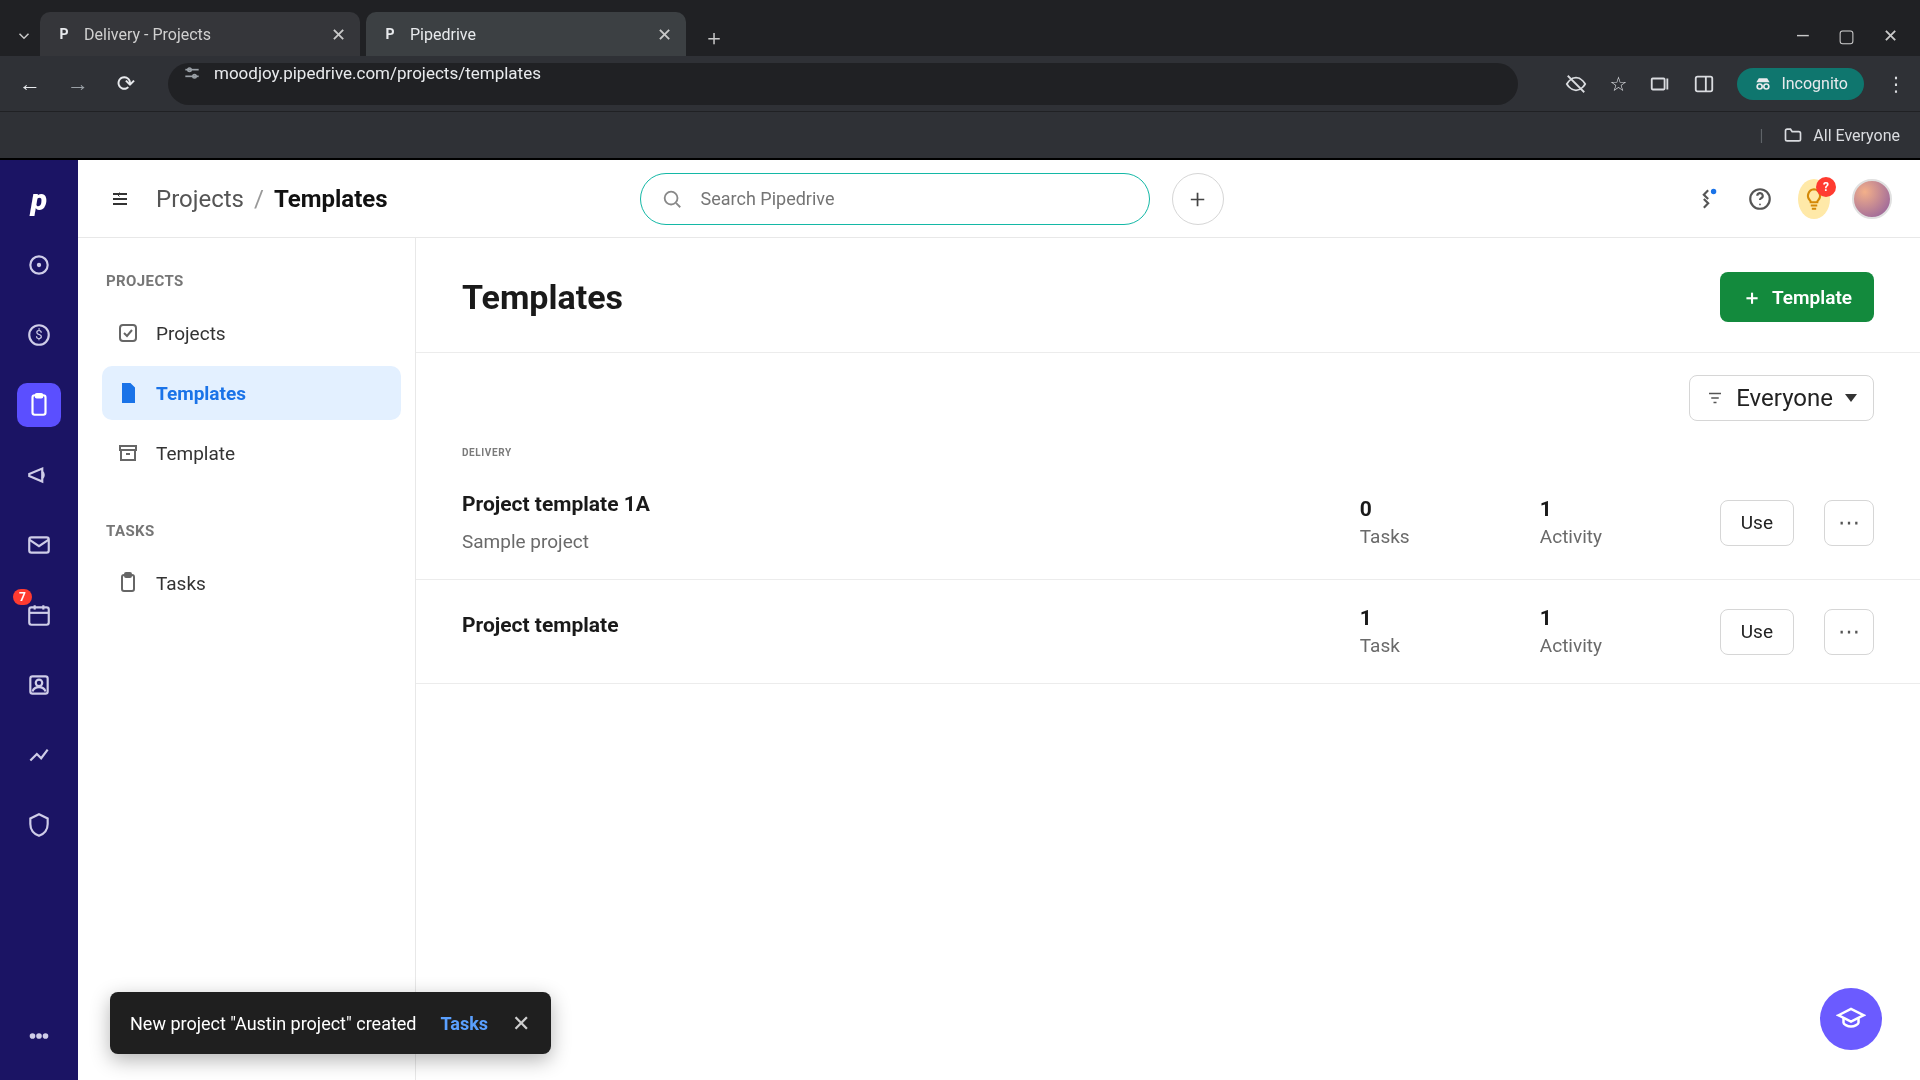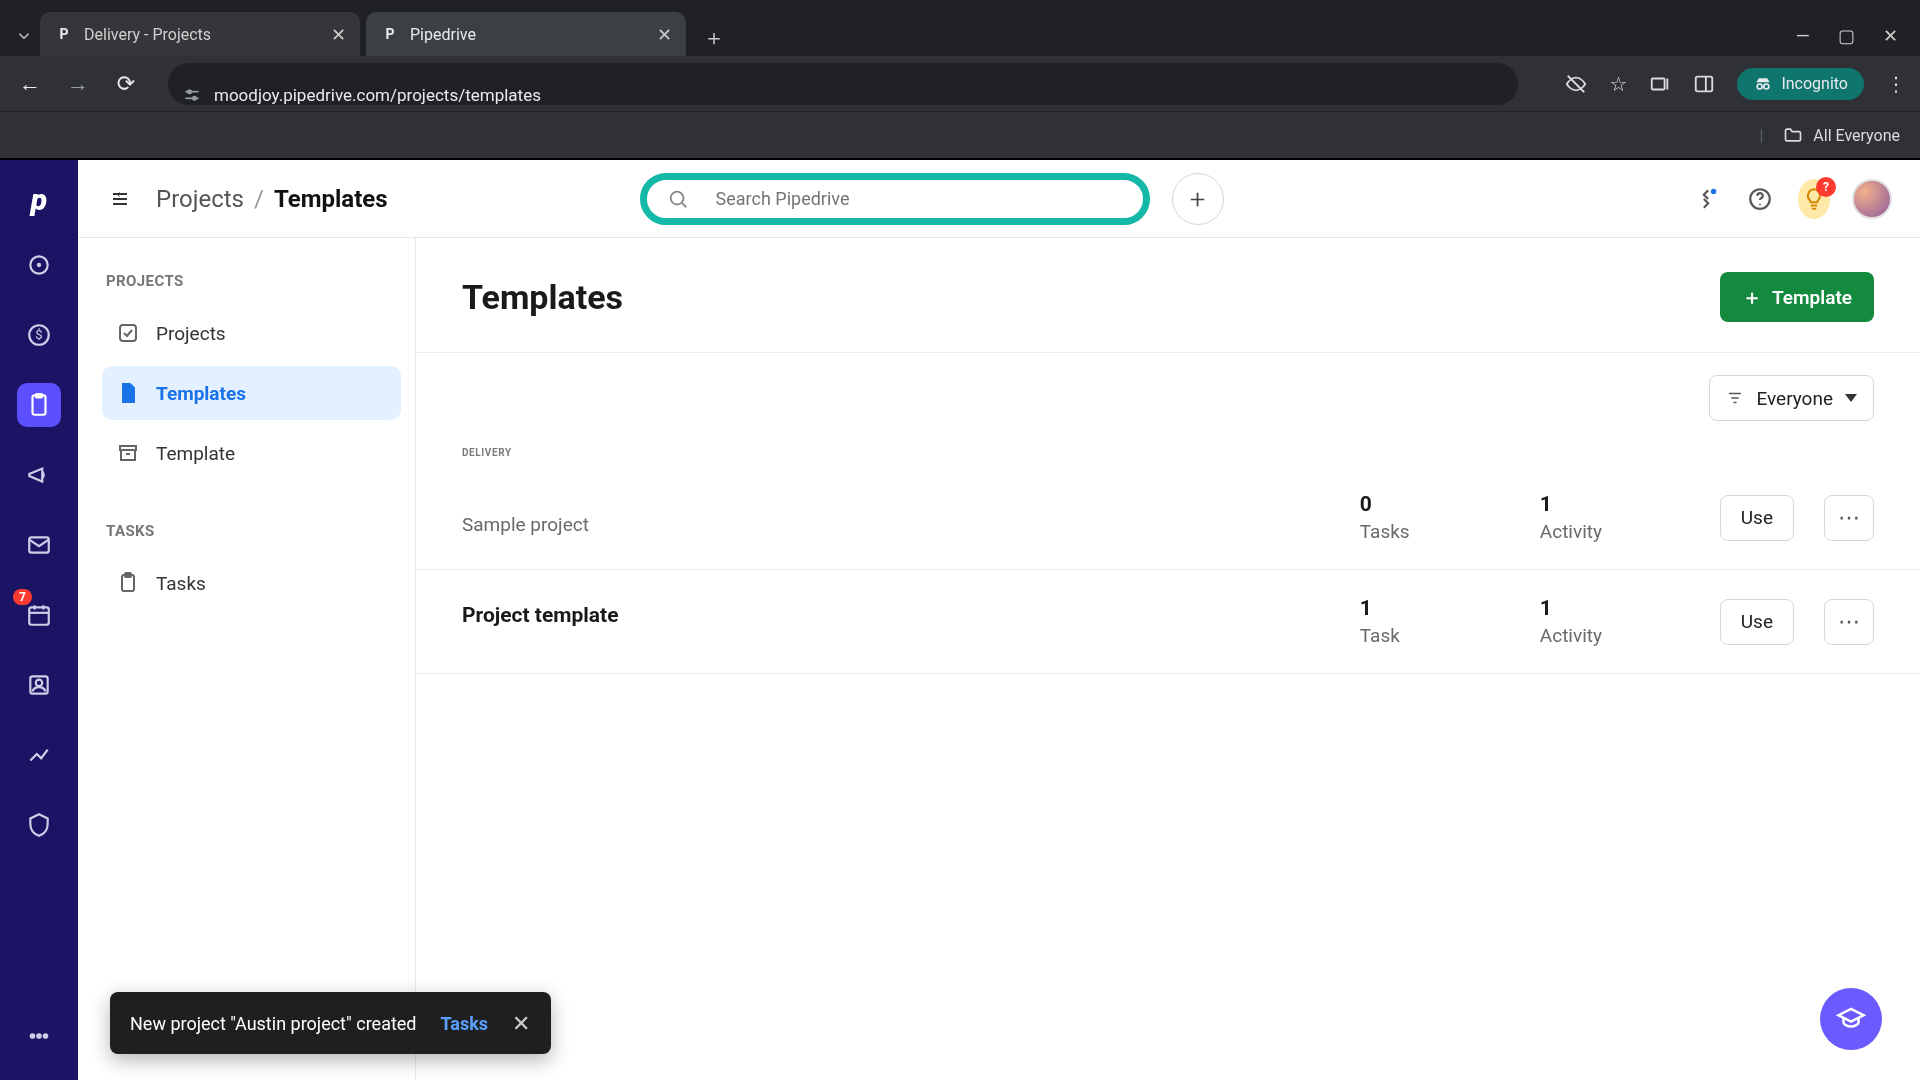--- a/index.html
+++ b/index.html
@@ -14,21 +14,21 @@
   .tab .fav { width:20px; height:20px; display:flex; align-items:center; justify-content:center; color:#e8eaed; font-weight:700; font-size:14px;}
   .tab .title { flex:1; font-size:16px; white-space:nowrap; overflow:hidden; text-overflow:ellipsis; }
   .tab .close { font-size:18px; color:#c9c9c9; }
   .newtab { width:36px; height:36px; display:flex; align-items:center; justify-content:center; color:#c9c9c9; font-size:22px; margin-left:4px; }
   .wincontrols { margin-left:auto; display:flex; gap:28px; color:#c9c9c9; padding-right:14px; padding-bottom:10px; }
   .wincontrols span { font-size:18px; }
 
   .urlbar-row { height: 56px; background:#2f3136; display:flex; align-items:center; padding:0 14px; gap:16px; border-bottom:1px solid #202124;}
   .nav-btn { width:32px; height:32px; display:flex; align-items:center; justify-content:center; color:#9aa0a6; font-size:22px;}
   .nav-btn.enabled { color:#e8eaed;}
-  .urlbox { flex:0 1 1350px; height:42px; background:#202124; border-radius:21px; display:flex; align-items:flex-end; padding:0 14px; gap:12px; color:#bdc1c6; margin-left:10px;}
+  .urlbox { flex:0 1 1350px; height:42px; background:#202124; border-radius:21px; display:flex; align-items:flex-start; padding:0 14px; gap:12px; color:#bdc1c6; margin-left:10px;}
   .urlbox .icon { color:#9aa0a6; font-size:18px; display:flex; }
   .urlbox .text { font-size:17px; color:#e8eaed; }
   .chrome-right { margin-left:auto; display:flex; align-items:center; gap:22px; color:#dadce0; }
   .chrome-right .ico { font-size:20px; display:flex; }
   .incognito-pill { background:#0f766e; border-radius:20px; padding:6px 16px; display:flex; align-items:center; gap:8px; color:#e8eaed; font-size:16px;}
   .bookmarks-row { height:48px; background:#2f3136; display:flex; align-items:center; justify-content:flex-end; padding:0 20px; gap:10px; color:#dadce0; font-size:16px; border-bottom:2px solid #000;}
   .bookmarks-row .sep { color:#5f6368; margin-right:10px;}
   .bookmarks-row .folder-ico { display:flex; }
 
   
@@ -45,21 +45,21 @@
 
   
   .appbody { flex:1; display:flex; flex-direction:column; }
   .appheader { height:78px; border-bottom:1px solid #e8e8e8; display:flex; align-items:center; padding:0 28px; gap:22px;}
   .collapse-btn { width:28px; height:28px; display:flex; align-items:center; justify-content:center; color:#444;}
   .breadcrumb { font-size:24px; color:#222; display:flex; align-items:center; gap:10px;}
   .breadcrumb .link { color:#555; }
   .breadcrumb .sep { color:#999; }
   .breadcrumb .current { font-weight:700; color:#111;}
   .search-wrap { margin-left: 230px; }
-  .search { width:510px; height:52px; border:7px solid #14b8a6; border-radius:26px; display:flex; align-items:center; padding:0 20px; gap:27px; color:#888;}
+  .search { width:510px; height:52px; border:1px solid #14b8a6; border-radius:26px; display:flex; align-items:center; padding:0 20px; gap:18px; color:#888;}
   .search input { border:none; outline:none; font-size:18px; flex:1; color:#222; background:transparent;}
   .circle-btn { width:52px; height:52px; border:1px solid #d6d6d6; border-radius:50%; display:flex; align-items:center; justify-content:center; font-size:26px; color:#444;}
   .hdr-right { margin-left:auto; display:flex; align-items:center; gap:22px;}
   .hdr-ico { width:32px; height:32px; display:flex; align-items:center; justify-content:center; color:#555; position:relative;}
   .hdr-ico svg { width:26px; height:26px; stroke:currentColor; fill:none; stroke-width:2;}
   .idea-badge { position:absolute; top:-6px; right:-6px; background:#ff3b30; color:#fff; font-size:12px; font-weight:700; border-radius:50%; width:20px; height:20px; display:flex; align-items:center; justify-content:center;}
   .bulb { background:#ffe9a8; border-radius:50%; width:40px; height:40px; display:flex; align-items:center; justify-content:center; color:#d48806;}
   .avatar { width:40px; height:40px; border-radius:50%; background: radial-gradient(circle at 30% 30%, #f3b08a, #8c5a9e); border:2px solid #e0e0e0;}
 
   .appmain { flex:1; display:flex; }
@@ -74,21 +74,21 @@
   .side-gap { height:26px; }
 
   
   .content { flex:1; padding:0 0 0 0; display:flex; flex-direction:column;}
   .content-head { display:flex; align-items:center; justify-content:space-between; padding:34px 46px 30px 46px; border-bottom:1px solid #ececec;}
   .page-title { font-size:34px; font-weight:700; color:#1a1a1a;}
   .tmpl-btn { background:#138a3d; color:#fff; border-radius:8px; height:50px; padding:0 22px; display:flex; align-items:center; gap:10px; font-size:19px; font-weight:600;}
   .tmpl-btn .plus { font-size:20px; font-weight:700;}
 
   .filter-row { display:flex; justify-content:flex-end; padding:22px 46px 8px 46px;}
-  .filter-pill { height:46px; border:1px solid #d6d6d6; border-radius:8px; display:flex; align-items:center; gap:12px; padding:0 16px; font-size:19px; color:#222;}
+  .filter-pill { height:46px; border:1px solid #d6d6d6; border-radius:8px; display:flex; align-items:center; gap:12px; padding:0 16px; font-size:24px; color:#222;}
   .filter-pill svg { width:18px; height:18px; stroke:#555; fill:none; stroke-width:2;}
 
   .section-label { font-size:10px; font-weight:700; color:#7a7a7a; letter-spacing:.6px; padding:18px 46px 8px 46px;}
 
   .tmpl-row { display:flex; align-items:center; padding:26px 46px; border-bottom:1px solid #ececec; gap:30px;}
   .tmpl-left { flex: 1 1 auto; min-width:0; }
   .tmpl-name { font-size:21px; font-weight:700; color:#1a1a1a;}
   .tmpl-sub { font-size:19px; color:#6a6a6a; margin-top:14px;}
   .stat { width:150px;}
   .stat .num { font-size:21px; font-weight:700; color:#1a1a1a;}
@@ -371,20 +371,21 @@
                 </svg>
               <span>Everyone</span>
               <span class="caret-down"></span>
             </div>
           </div>
 
           <div class="section-label">DELIVERY</div>
 
           <div class="tmpl-row">
             <div class="tmpl-left">
+              <div class="tmpl-name">Project template 1A</div>
               <div class="tmpl-sub">Sample project</div>
             </div>
             <div class="stat">
               <div class="num">0</div>
               <div class="lbl">Tasks</div>
             </div>
             <div class="stat">
               <div class="num">1</div>
               <div class="lbl">Activity</div>
             </div>

